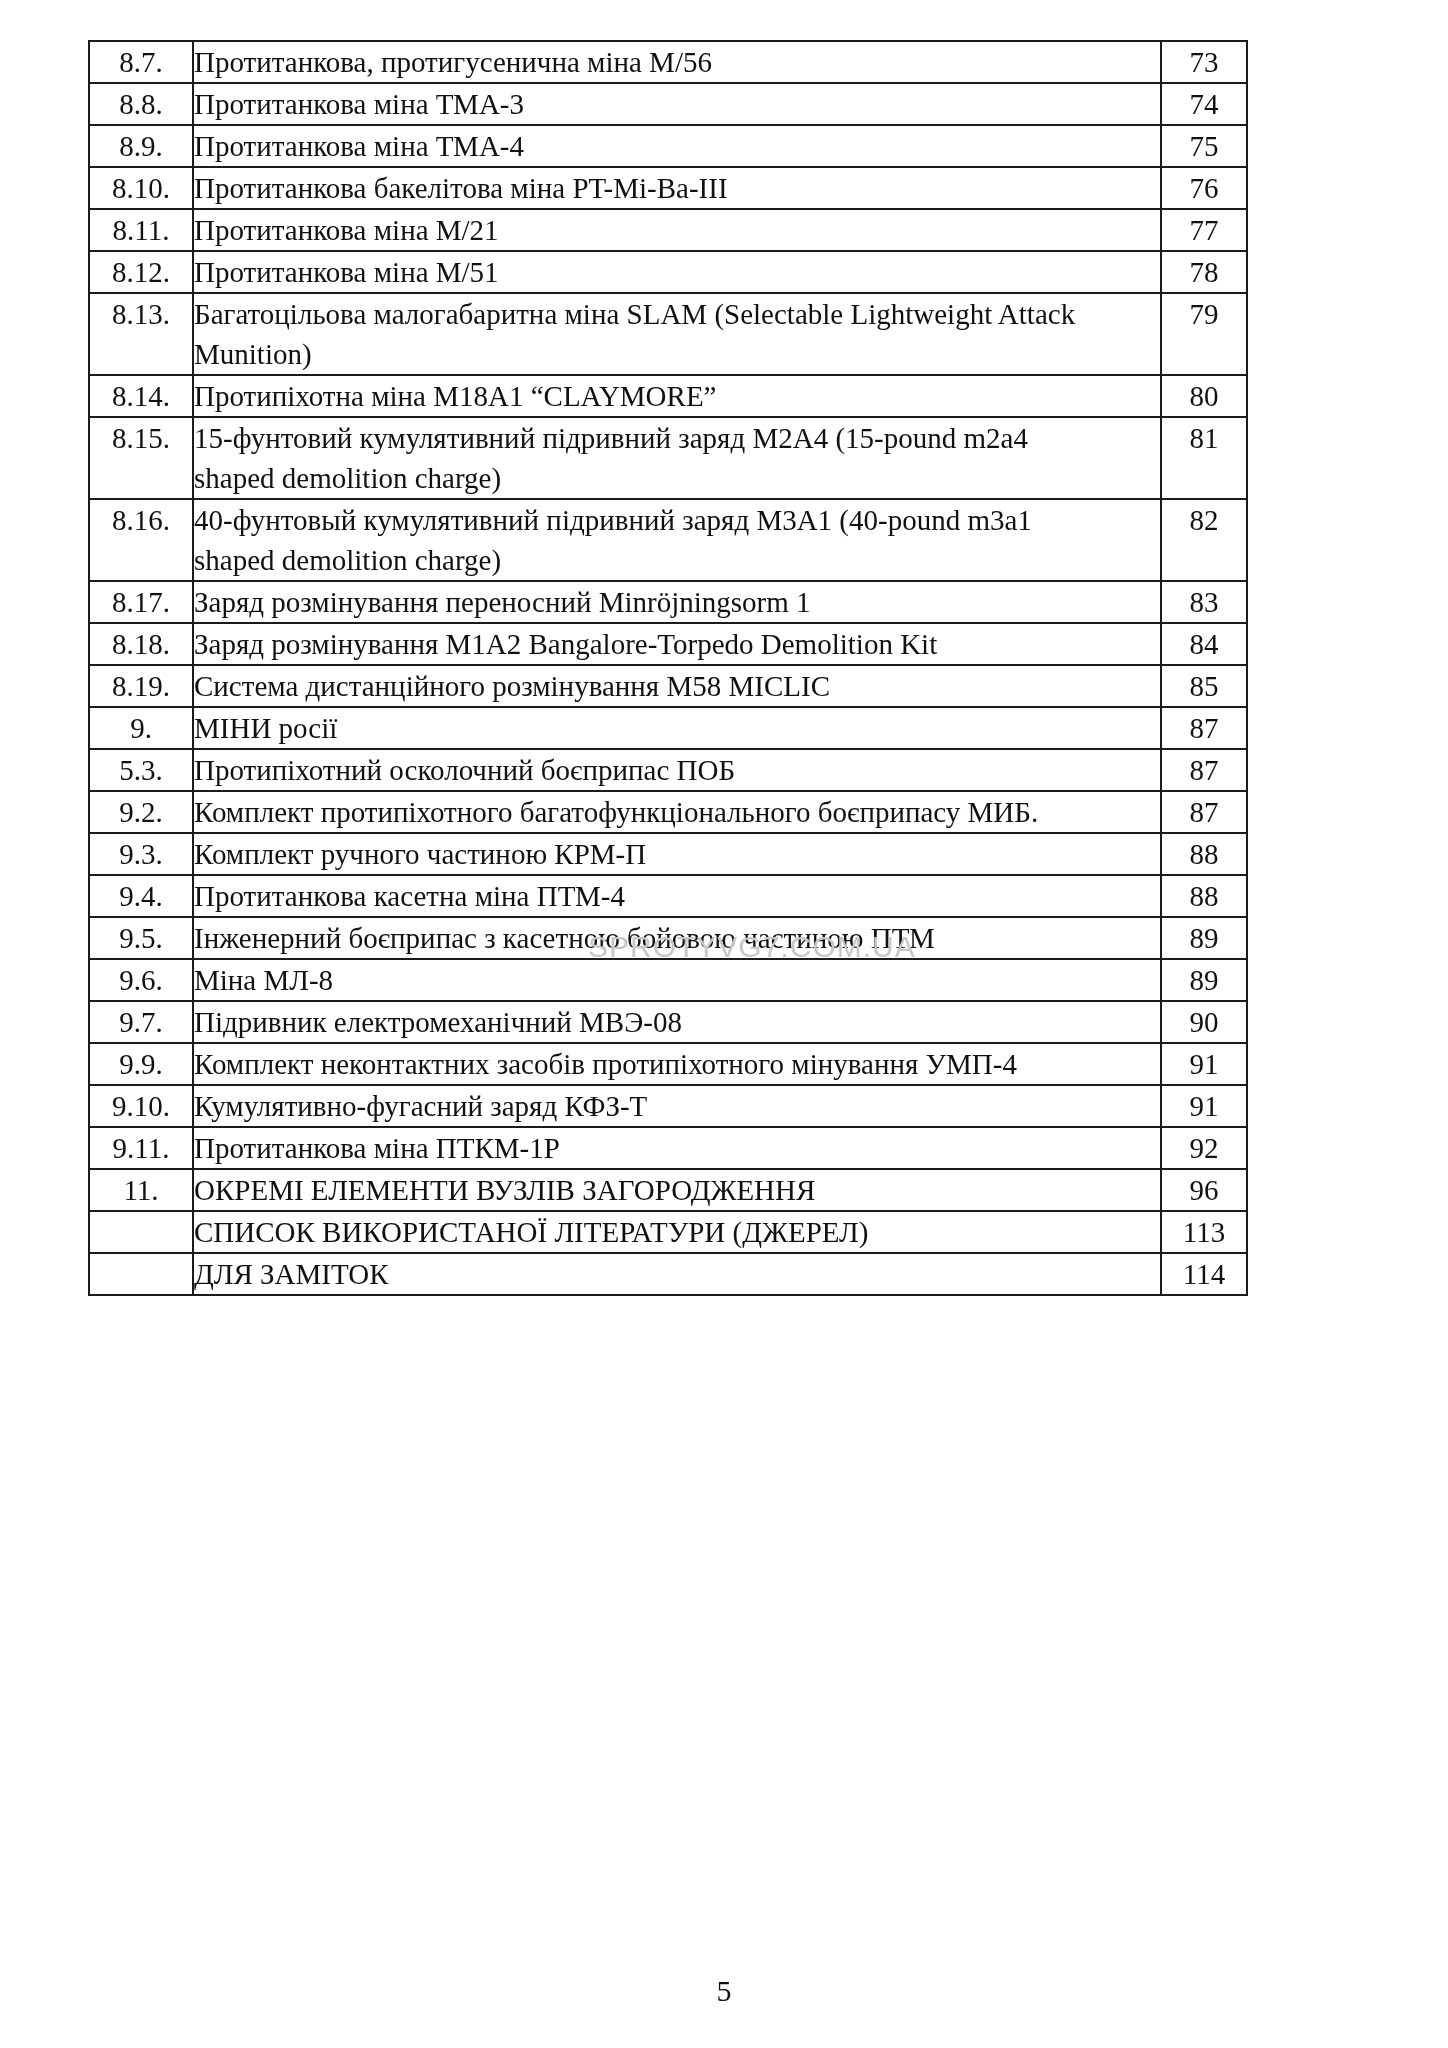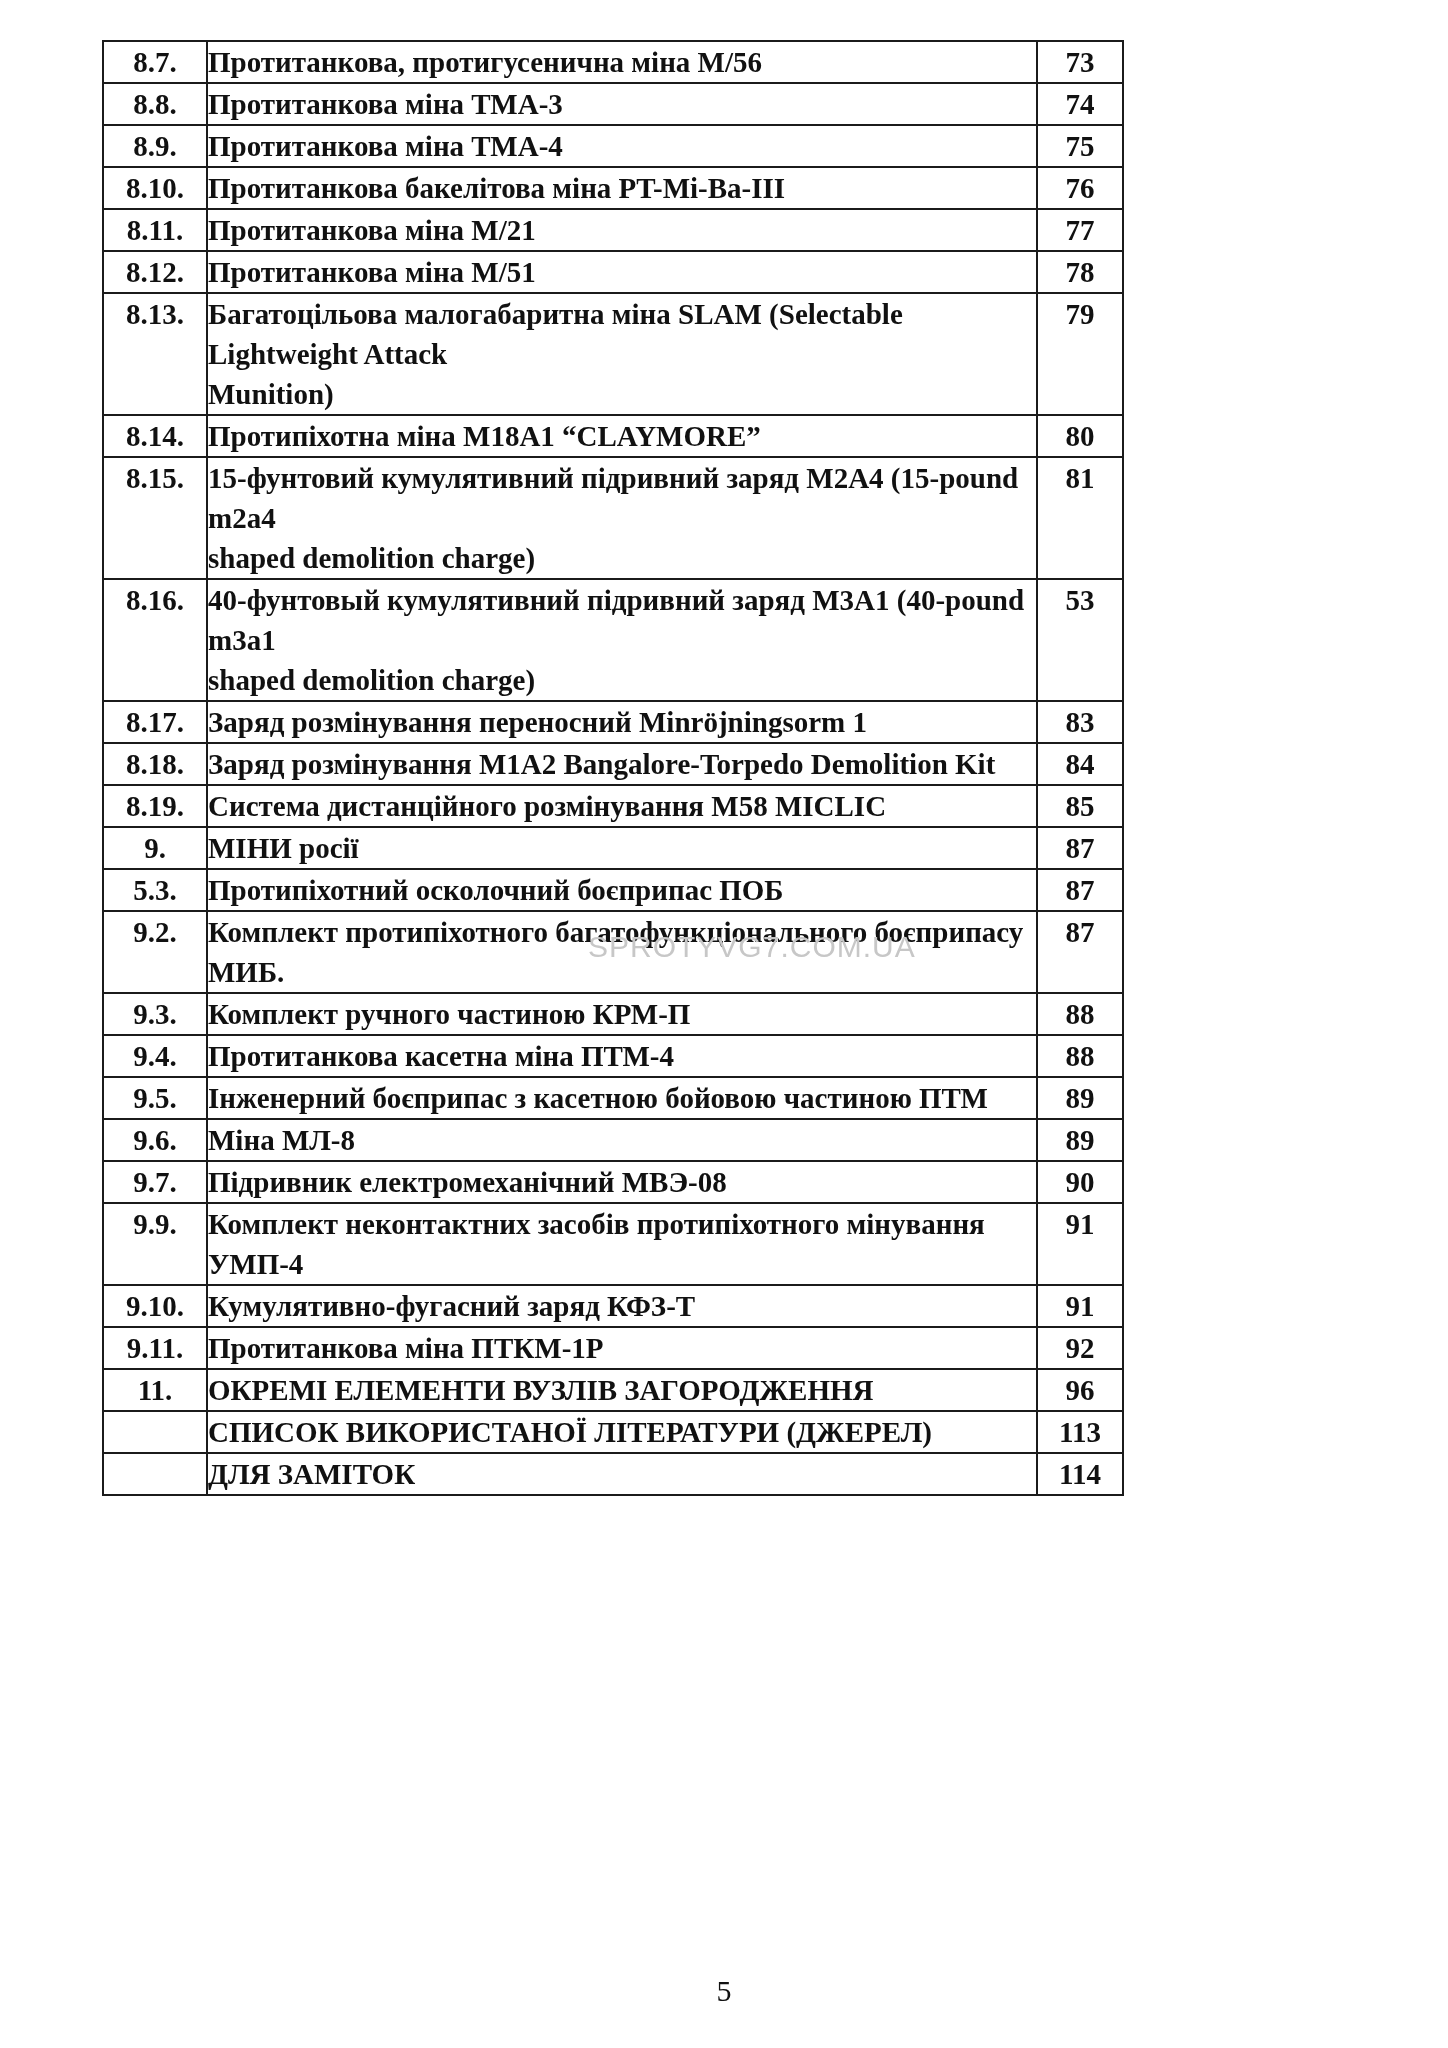--- a/index.html
+++ b/index.html
@@ -11,26 +11,25 @@
     position: relative;
     width: 1448px;
     height: 2048px;
     background: #ffffff;
     font-family: "Liberation Serif", "DejaVu Serif", serif;
     color: #111111;
     overflow: hidden;
   }
   table.toc {
     position: absolute;
-    left: 102px;
+    left: 88px;
     top: 40px;
-    width: 1022px;
+    width: 1160px;
     border-collapse: collapse;
     table-layout: fixed;
-    font-weight: bold;
   }
   table.toc td {
     border: 2px solid #1b1b1b;
     font-size: 29px;
     line-height: 40px;
     vertical-align: top;
     padding: 0;
     overflow: hidden;
   }
   td.col-num {
@@ -133,21 +132,21 @@
     <td class="col-num">8.15.</td>
     <td class="col-title">15-фунтовий кумулятивний підривний заряд М2А4 (15-pound m2a4
 shaped demolition charge)</td>
     <td class="col-page">81</td>
   </tr>
 
   <tr>
     <td class="col-num">8.16.</td>
     <td class="col-title">40-фунтовый кумулятивний підривний заряд М3А1 (40-pound m3a1
 shaped demolition charge)</td>
-    <td class="col-page">53</td>
+    <td class="col-page">82</td>
   </tr>
 
   <tr>
     <td class="col-num">8.17.</td>
     <td class="col-title">Заряд розмінування переносний  Minröjningsorm 1</td>
     <td class="col-page">83</td>
   </tr>
 
   <tr>
     <td class="col-num">8.18.</td>

